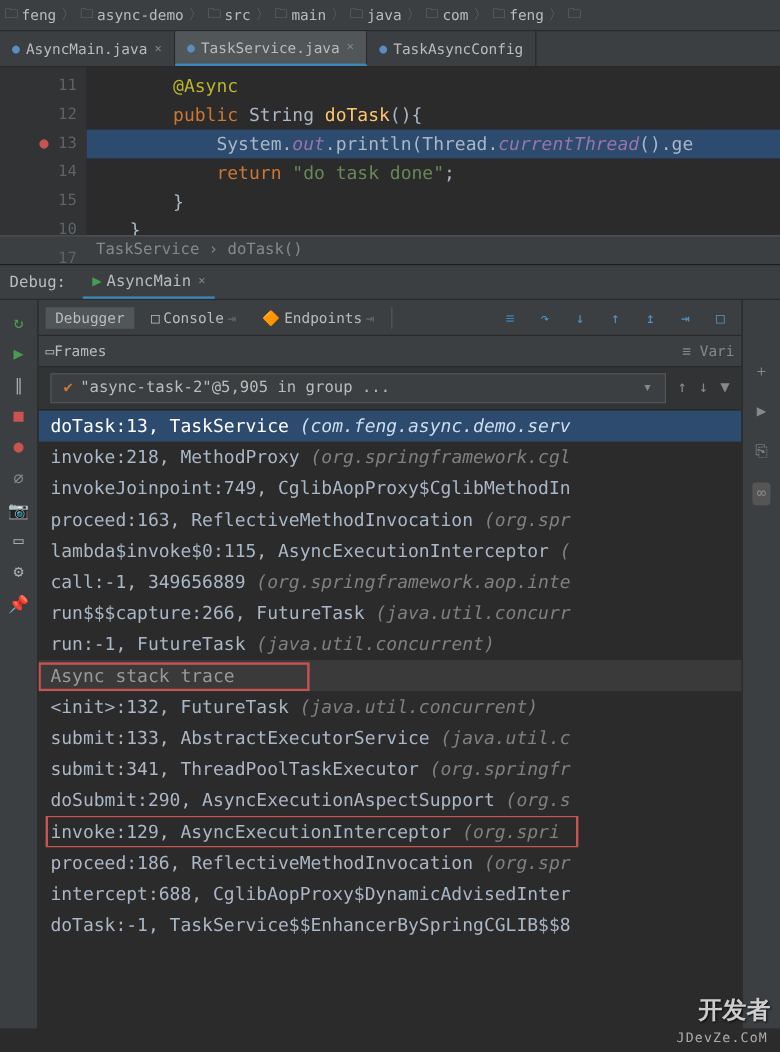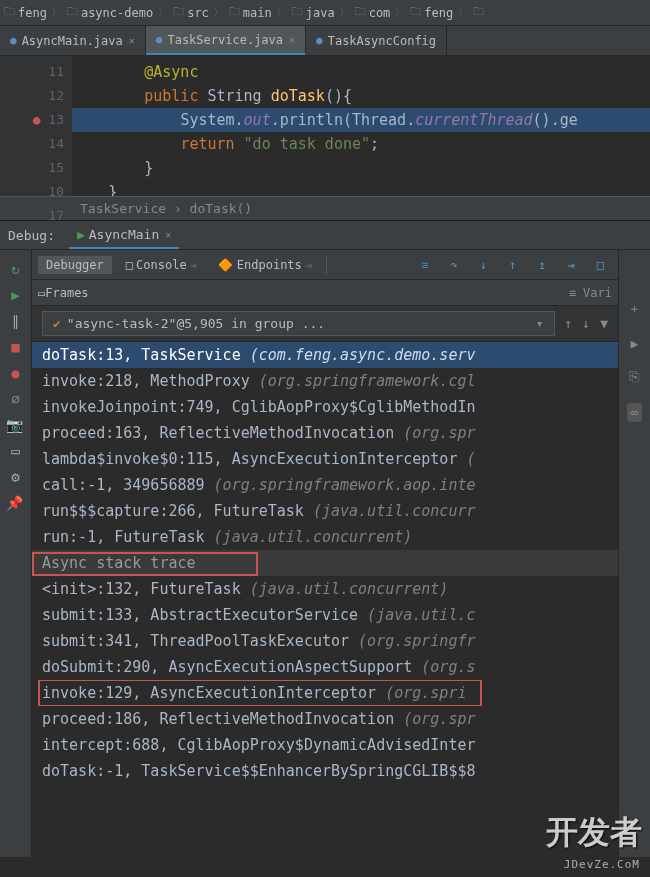--- a/index.html
+++ b/index.html
@@ -145,21 +145,21 @@
 .frame.hl1::before { content:''; position:absolute; left:0; top:2px; right:360px; bottom:0; border:2px solid #c75450; }
 .frame.hl2 { position:relative; }
 .frame.hl2::before { content:''; position:absolute; left:6px; top:-1px; width:440px; bottom:-1px; border:2px solid #c75450; }
 .right-toolbar {
   width: 32px; background: #3c3f41; border-left: 1px solid #282828;
   display:flex; flex-direction:column; align-items:center; padding:50px 0 0 0; gap:18px;
 }
 .right-toolbar div { color:#888; font-size:13px; cursor:pointer; }
 .wm {
   position: absolute; right: 8px; bottom: 22px;
-  color: #e8e8e8; font-size: 32px; font-weight: 600;
+  color: #e8e8e8; font-size: 20px; font-weight: 600;
   text-shadow: 1px 1px 2px #000; opacity: 0.85;
   font-family: 'Microsoft YaHei', sans-serif;
 }
 .wm-sub { position:absolute; right:10px; bottom:6px; color:#ccc; font-size:11px; opacity:0.8; letter-spacing:1px; }
 </style>
 </head>
 <body>
 
 <div class="breadcrumbs" id="bc">
     <span class="crumb"><span class="folder-icon">🗀</span>feng</span>

